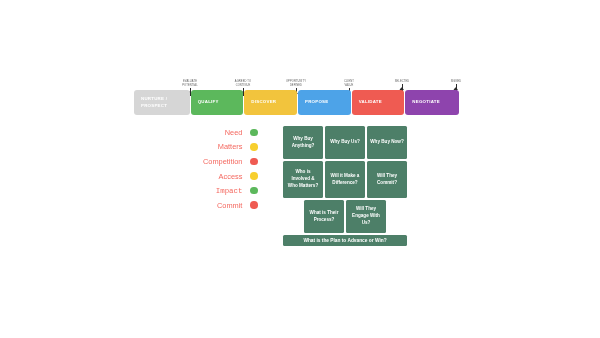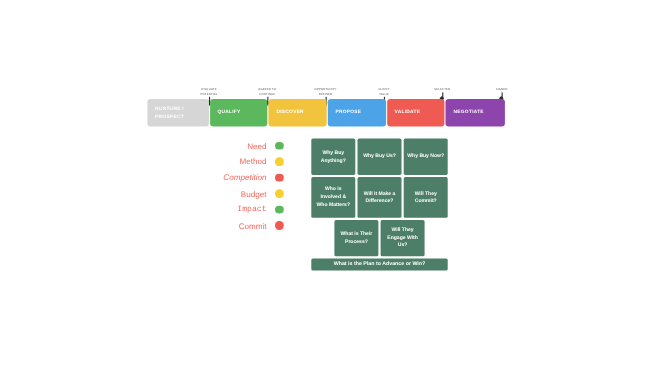--- a/index.html
+++ b/index.html
@@ -243,29 +243,29 @@
         <span class="stage-label">NEGOTIATE</span>
       </div>
     </div>
 
   <div id="checklist">
       <div class="check-row">
         <span class="check-label" style="color: rgb(244, 104, 95);">Need</span>
         <span class="check-dot" style="background: rgb(92, 184, 92);"></span>
       </div>
       <div class="check-row">
-        <span class="check-label" style="color: rgb(244, 104, 95);">Method</span>
+        <span class="check-label" style="color: rgb(244, 104, 95);">Matters</span>
         <span class="check-dot" style="background: rgb(247, 207, 46);"></span>
       </div>
       <div class="check-row">
-        <span class="check-label" style="color: rgb(244, 104, 95); font-style: italic;">Competition</span>
+        <span class="check-label" style="color: rgb(244, 104, 95);">Competition</span>
         <span class="check-dot" style="background: rgb(239, 91, 82);"></span>
       </div>
       <div class="check-row">
-        <span class="check-label" style="color: rgb(244, 104, 95);">Budget</span>
+        <span class="check-label" style="color: rgb(244, 104, 95);">Access</span>
         <span class="check-dot" style="background: rgb(247, 207, 46);"></span>
       </div>
       <div class="check-row">
         <span class="check-label" style="color: rgb(244, 104, 95); font-family: Liberation Mono, monospace;">Impact</span>
         <span class="check-dot" style="background: rgb(92, 184, 92);"></span>
       </div>
       <div class="check-row">
         <span class="check-label" style="color: rgb(244, 104, 95);">Commit</span>
         <span class="check-dot" style="background: rgb(239, 91, 82);"></span>
       </div>

